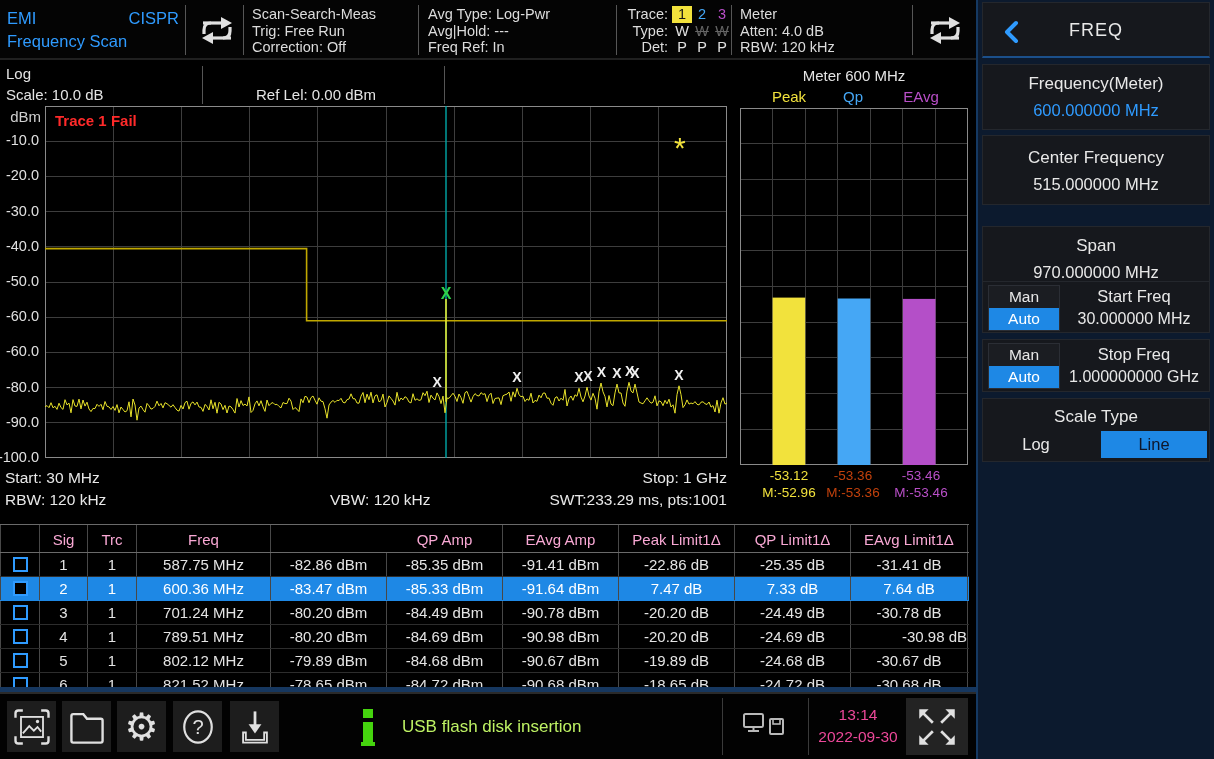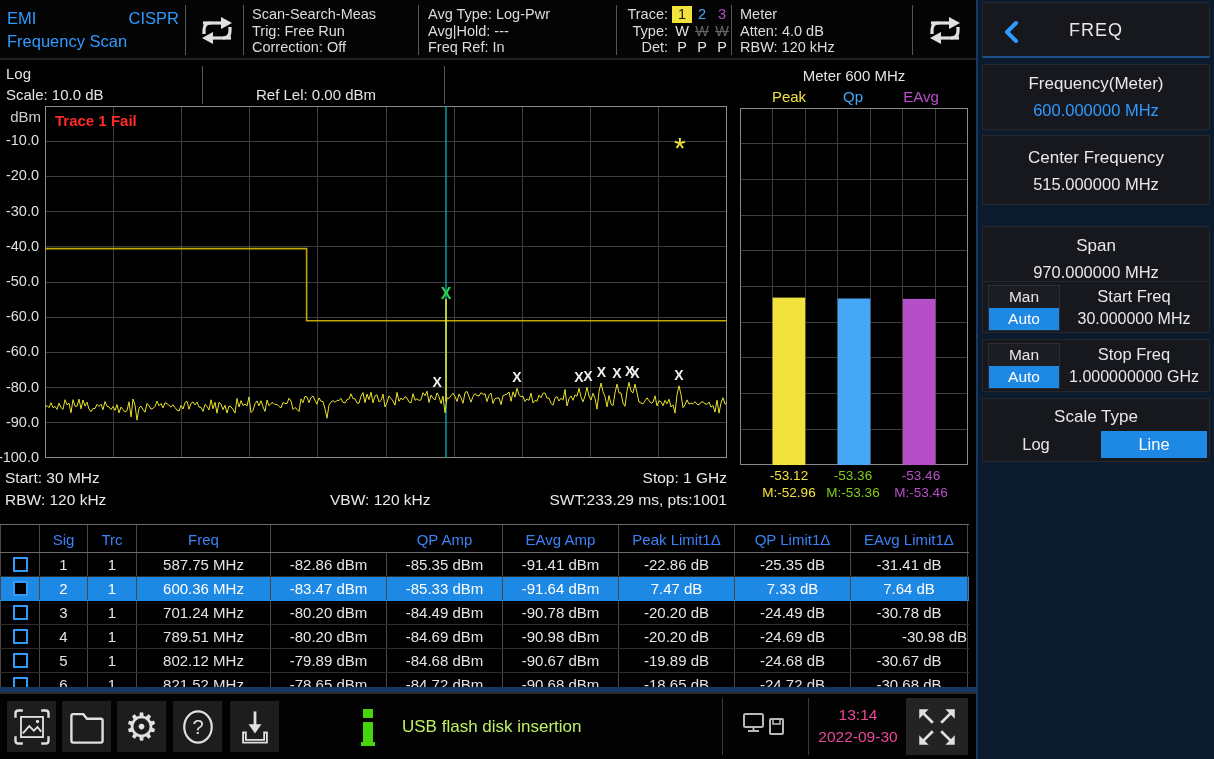--- a/index.html
+++ b/index.html
@@ -27,21 +27,21 @@
   .lbl{position:absolute;font-size:15px;color:#e4e4e4;white-space:nowrap;}
   .meter-det{position:absolute;transform:translateX(-50%);font-size:15px;}
   
   .ytick{position:absolute;right:2px;font-size:14.5px;color:#e0e0e0;}
   .fail{position:absolute;left:55px;top:112px;color:#ff2a2a;font-size:15px;font-weight:bold;}
   .ann{position:absolute;font-size:15.5px;color:#e8e8e8;white-space:nowrap;}
   .mval{position:absolute;transform:translateX(-50%);font-size:13.5px;line-height:17px;text-align:center;}
   
   .table-wrap{position:absolute;left:0;top:524px;width:969px;height:163px;overflow:hidden;background:#000;}
   .thead,.trow{display:flex;box-sizing:border-box;}
-  .thead{height:29px;line-height:29px;border-top:1px solid #6a6a6a;border-bottom:1px solid #6a6a6a;font-size:15px;color:#3b82f6;}
+  .thead{height:29px;line-height:29px;border-top:1px solid #6a6a6a;border-bottom:1px solid #6a6a6a;font-size:15px;color:#f9a8d4;}
   .trow{height:24px;line-height:23px;font-size:15px;color:#e4e4e4;border-bottom:1px solid #2d2d2d;}
   .tc{box-sizing:border-box;border-right:1px solid #484848;text-align:center;overflow:hidden;white-space:nowrap;}
   .tc:first-child{border-left:1px solid #484848;}
   .trow.sel{background:#1e88e5;color:#fff;border-bottom:1px solid #1e88e5;}
   .cbx{width:15px;height:15px;border:2px solid #2f9bff;box-sizing:border-box;margin:4px auto 0;background:#000;}
   .hscroll{position:absolute;left:0;top:687px;width:976px;height:5px;background:#16375f;}
   
   .statusbar{position:absolute;left:0;top:692px;width:976px;height:67px;background:#020202;border-top:2px solid #2a2a2a;box-sizing:border-box;}
   .sb-tile{position:absolute;top:7px;width:49px;height:51px;background:#1d1d1d;display:flex;align-items:center;justify-content:center;}
   .sb-div{position:absolute;top:4px;height:57px;width:1px;background:#3a3a3a;}
@@ -57,21 +57,21 @@
   .freq-head{top:2px;height:56px;border-bottom:2px solid #1b4f8a;}
   .freq-head .hl{line-height:54px;font-size:18px;letter-spacing:1px;}
   .backchev{position:absolute;left:20px;top:17px;}
   .ma-box{position:absolute;left:5px;top:3px;width:72px;height:46px;border:1px solid #2b2e35;box-sizing:border-box;}
   .ma-man{height:22px;line-height:22px;font-size:15.5px;background:#1b1d22;color:#e8e8e8;}
   .ma-auto{height:22px;line-height:22px;font-size:15.5px;background:#1e88e5;color:#fff;}
   .ma-label{position:absolute;left:80px;right:4px;top:5px;font-size:16.5px;}
   .ma-value{position:absolute;left:80px;right:4px;top:28px;font-size:16px;}
   .st-label{margin-top:8px;font-size:17px;}
   .st-log{position:absolute;left:28px;top:36px;width:50px;font-size:16.5px;}
-  .st-line{position:absolute;left:118px;top:32px;width:106px;height:27px;line-height:27px;background:#1e88e5;color:#ffffff;font-size:16.5px;}
+  .st-line{position:absolute;left:118px;top:32px;width:106px;height:27px;line-height:27px;background:#1e88e5;color:#0f172a;font-size:16.5px;}
   svg{display:block;}
 </style>
 </head>
 <body>
 
 <div class="screen">
 
   <div class="abs" style="left:0;top:0;width:976px;height:759px;">
 
     <div class="topbar">
@@ -236,21 +236,21 @@
           <rect x="32.6" y="189.6" width="32.6" height="167.4" fill="#f2e23c"></rect>
           <rect x="97.7" y="190.5" width="32.6" height="166.5" fill="#45a7f5"></rect>
           <rect x="162.9" y="190.9" width="32.6" height="166.1" fill="#b44fc8"></rect>
         </svg>
     </div>
 
     <div class="mval" style="left:789px;top:467px;color:#f2e23c">
       <div>-53.12</div>
         <div>M:-52.96</div>
     </div>
-    <div class="mval" style="left:853px;top:467px;color:#84cc16">
+    <div class="mval" style="left:853px;top:467px;color:#c2410c">
       <div>-53.36</div>
         <div>M:-53.36</div>
     </div>
     <div class="mval" style="left:921px;top:467px;color:#b94fc8">
       <div>-53.46</div>
         <div>M:-53.46</div>
     </div>
 
     <div class="ann" style="left:5px;top:469px">Start: 30 MHz</div>
     <div class="ann" style="left:5px;top:491px">RBW: 120 kHz</div>

